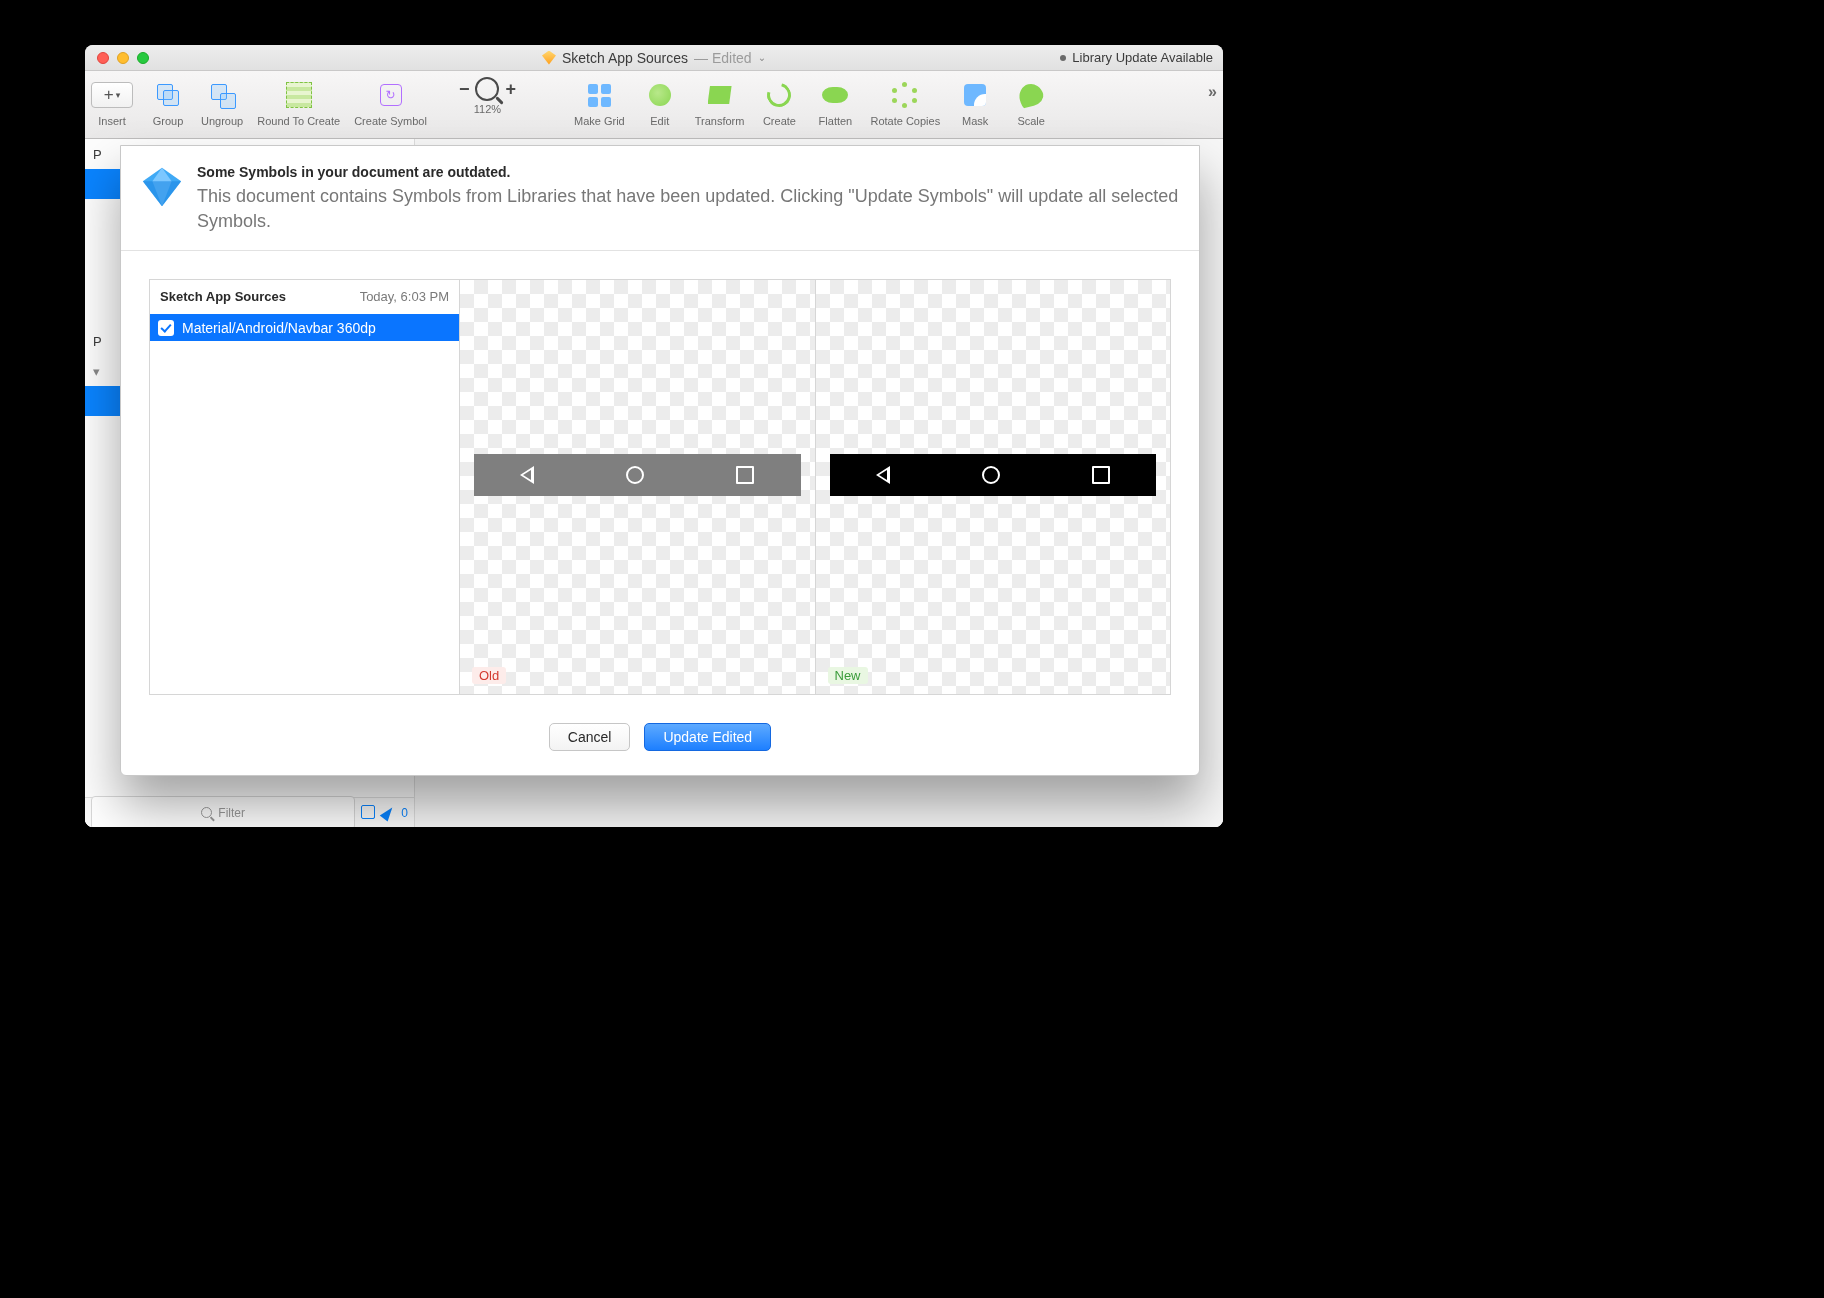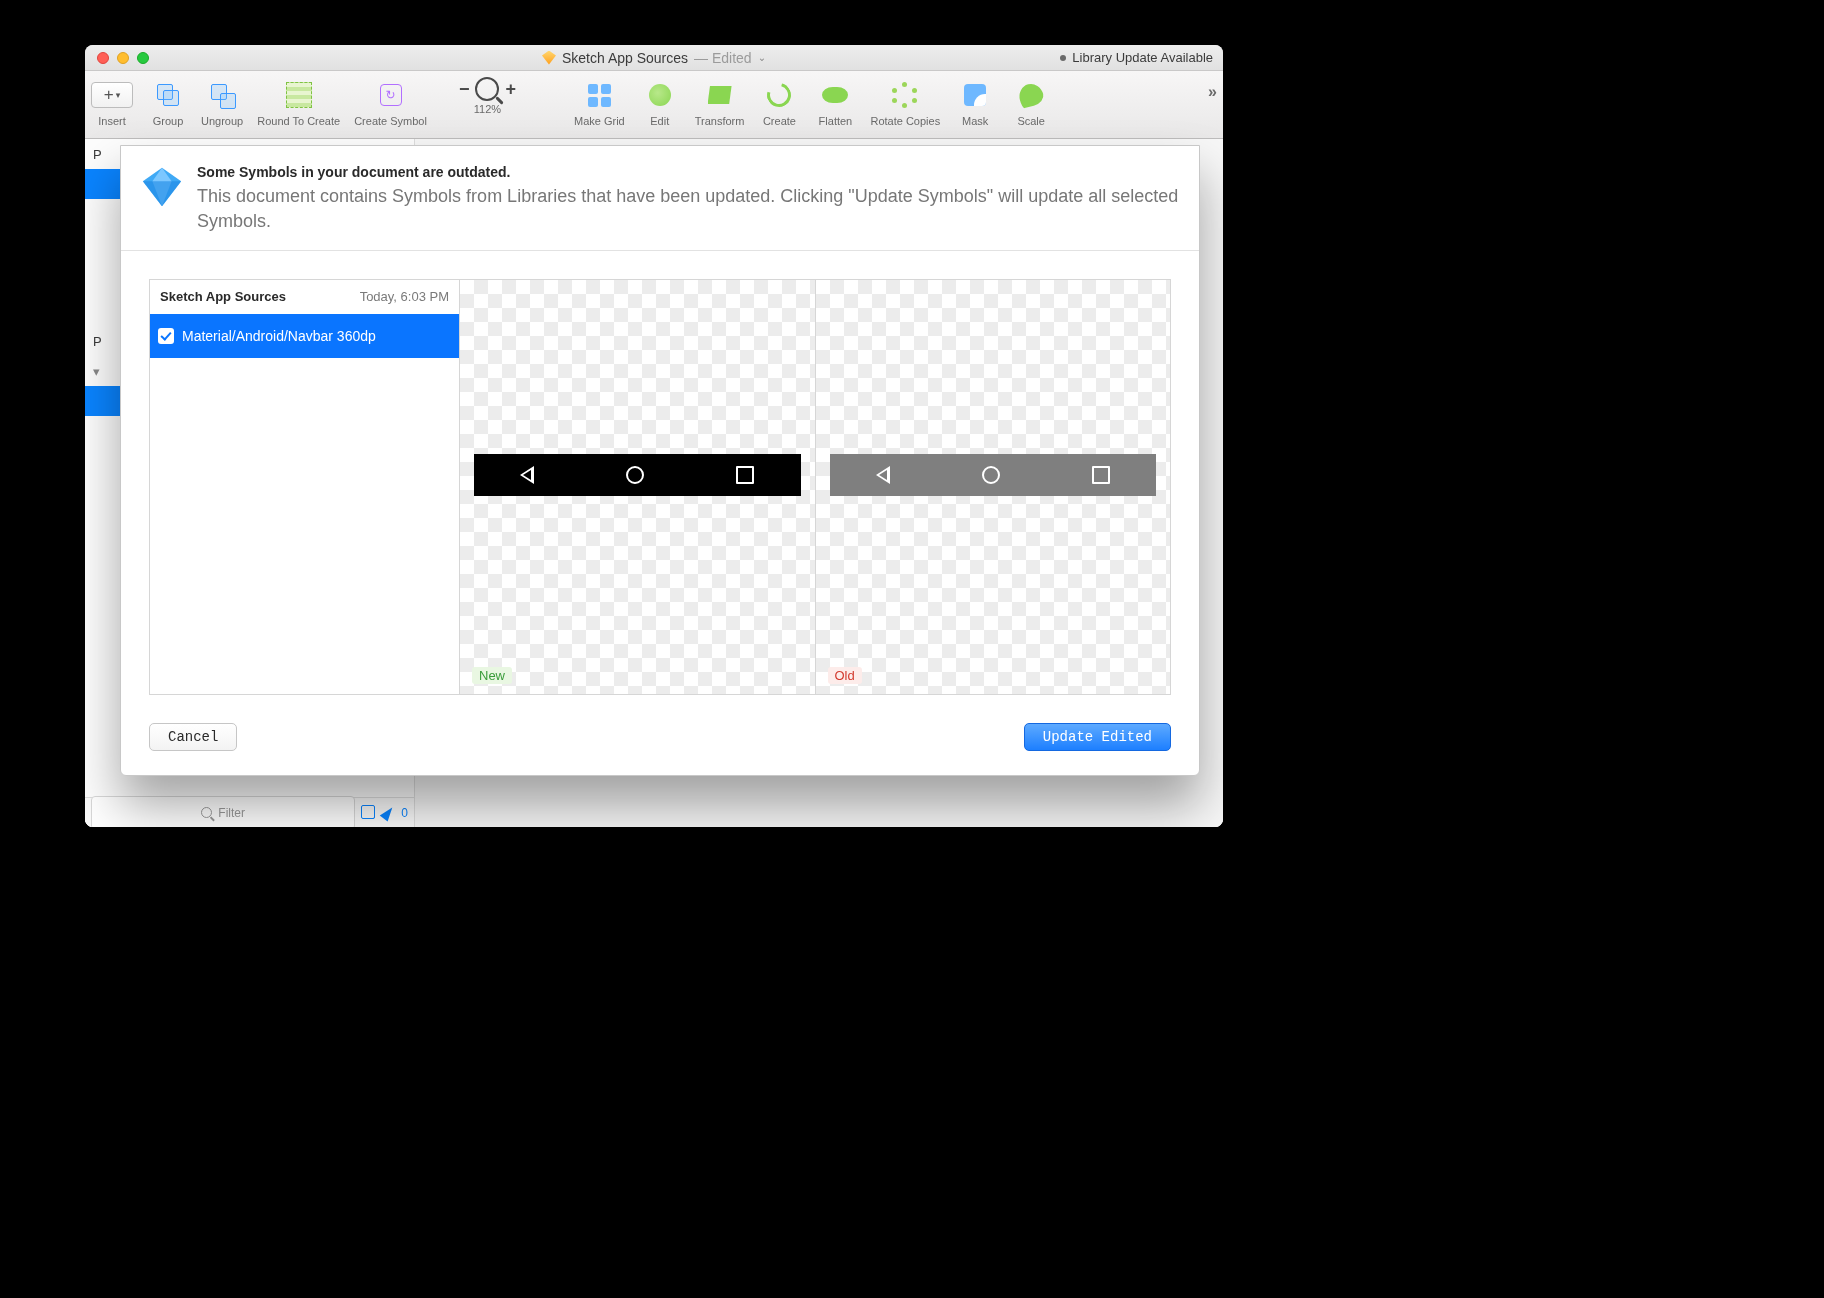--- a/index.html
+++ b/index.html
@@ -97,21 +97,21 @@
   .diamond svg{width:100%;height:100%;}
   .sheet-title{font-size:14px;font-weight:700;color:#2a2a2a;margin-bottom:4px;}
   .sheet-desc{font-size:18px;color:#777;line-height:1.4;}
 
   .sheet-body{padding:28px;display:flex;}
   .compare{display:flex;border:1px solid #d6d6d6;width:100%;height:416px;}
   .compare-list{width:310px;border-right:1px solid #d6d6d6;display:flex;flex-direction:column;background:#fff;}
   .list-head{height:34px;display:flex;align-items:center;justify-content:space-between;padding:0 10px;font-size:13px;border-bottom:1px solid transparent;}
   .list-head .lib{font-weight:600;color:#2a2a2a;}
   .list-head .ts{color:#7a7a7a;}
-  .list-item{height:44px;display:flex;align-items:center;gap:8px;padding:0 8px;background:#0a75ff;color:#fff;font-size:14px;}
+  .list-item{height:27px;display:flex;align-items:center;gap:8px;padding:0 8px;background:#0a75ff;color:#fff;font-size:14px;}
   .chk{width:16px;height:16px;border-radius:3px;background:#fff;display:flex;align-items:center;justify-content:center;}
   .chk:after{content:"";width:8px;height:4px;border-left:2px solid #0a75ff;border-bottom:2px solid #0a75ff;transform:rotate(-48deg);margin-top:-2px;}
 
   .preview{flex:1;position:relative;border-right:1px solid #d6d6d6;}
   .preview:last-child{border-right:none;}
   .checker{
     position:absolute;inset:0;
     background-image:
       linear-gradient(45deg,#ececec 25%,transparent 25%),
       linear-gradient(-45deg,#ececec 25%,transparent 25%),
@@ -131,21 +131,21 @@
   .nav-ic.tri{border:none;width:0;height:0;border-top:9px solid transparent;border-bottom:9px solid transparent;border-right:14px solid #fff;position:relative;}
   .nav-ic.tri:after{content:"";position:absolute;left:3px;top:-5px;width:0;height:0;border-top:5px solid transparent;border-bottom:5px solid transparent;border-right:8px solid #7f7f7f;}
   .nav-ic.tri.blk:after{border-right-color:#000;}
   .nav-ic.circ{border-radius:50%;}
   .nav-ic.sq{border-radius:1px;}
 
   .badge{position:absolute;left:12px;bottom:10px;font-size:13px;padding:1px 7px;border-radius:3px;}
   .badge.old{color:#d33a2f;background:#fdecea;}
   .badge.new{color:#3a9c3a;background:#e9f7e2;}
 
-  .sheet-foot{display:flex;justify-content:space-between;gap:14px;padding:0 28px 24px 28px;font-family:Liberation Mono, monospace;}
+  .sheet-foot{display:flex;justify-content:center;gap:14px;padding:0 28px 24px 28px;}
   .btn{height:28px;padding:0 18px;border-radius:5px;font-size:14px;display:flex;align-items:center;border:1px solid #c6c6c6;background:linear-gradient(#ffffff,#f3f3f3);color:#2a2a2a;cursor:default;}
   .btn.primary{background:linear-gradient(#5eaaff,#1d7fff);color:#fff;border:1px solid #1468e0;}
 
   
   .i-group{width:22px;height:22px;position:relative;}
   .i-group:before,.i-group:after{content:"";position:absolute;width:14px;height:14px;border:1.5px solid #3b99ff;border-radius:2px;background:rgba(120,190,255,0.25);}
   .i-group:before{left:0;top:0;}
   .i-group:after{left:6px;top:6px;}
   .i-ungroup:before{left:0;top:0;}
   .i-ungroup:after{left:9px;top:9px;}
@@ -350,36 +350,36 @@
             <span class="lib">Sketch App Sources</span>
             <span class="ts">Today, 6:03 PM</span>
           </div>
           <div class="list-item">
             <span class="chk"></span>
             <span>Material/Android/Navbar 360dp</span>
           </div>
         </div>
         <div class="preview">
           <div class="checker"></div>
+          <div class="navbar-preview old">
+            <span class="nav-ic tri"></span>
+            <span class="nav-ic circ"></span>
+            <span class="nav-ic sq"></span>
+          </div>
+          <div class="badge old">Old</div>
+        </div>
+        <div class="preview">
+          <div class="checker"></div>
           <div class="navbar-preview new">
             <span class="nav-ic tri blk"></span>
             <span class="nav-ic circ"></span>
             <span class="nav-ic sq"></span>
           </div>
           <div class="badge new">New</div>
         </div>
-        <div class="preview">
-          <div class="checker"></div>
-          <div class="navbar-preview old">
-            <span class="nav-ic tri"></span>
-            <span class="nav-ic circ"></span>
-            <span class="nav-ic sq"></span>
-          </div>
-          <div class="badge old">Old</div>
-        </div>
       </div>
     </div>
     <div class="sheet-foot">
       <div class="btn">
           <span>Cancel</span>
         </div>
       <div class="btn primary">
           <span>Update Edited</span>
         </div>
     </div>

